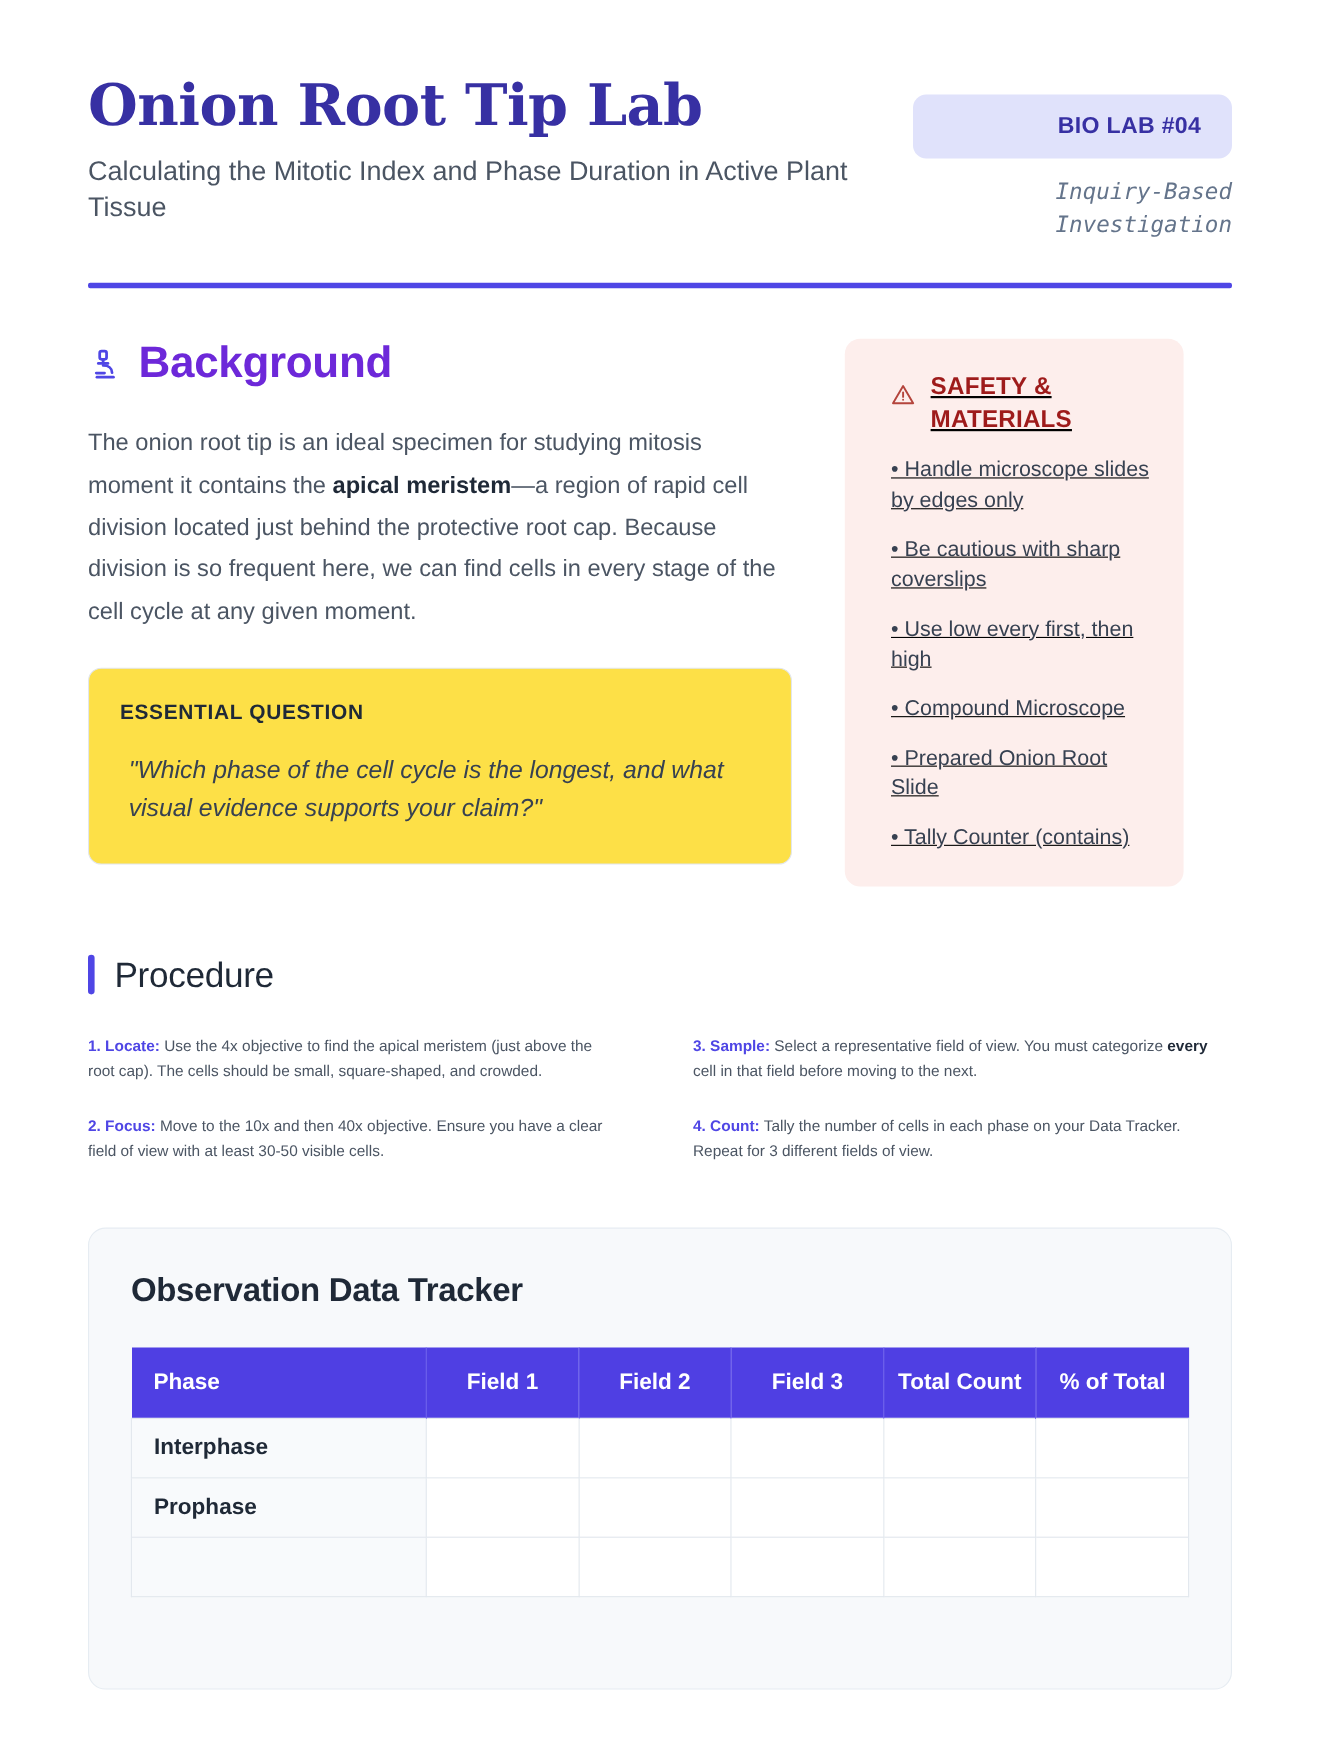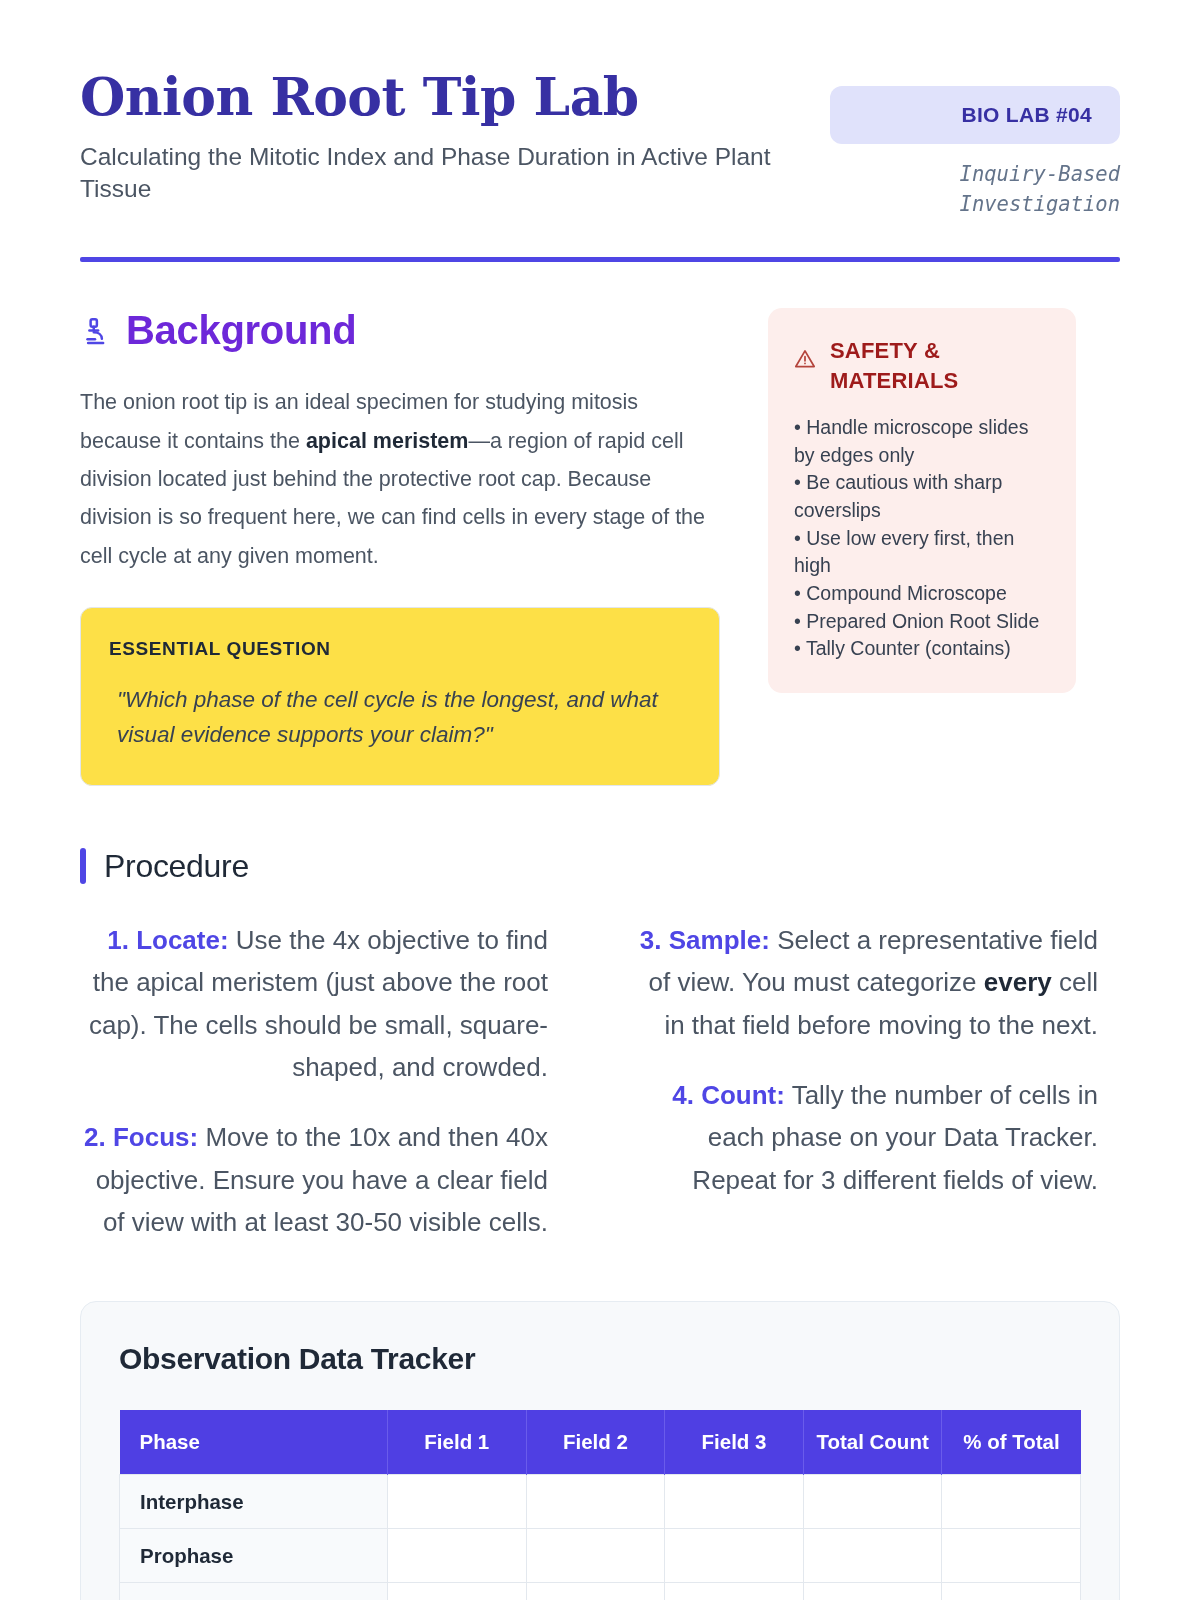--- a/index.html
+++ b/index.html
@@ -123,40 +123,42 @@
     line-height: 1.58;
     font-style: italic;
     color: #374151;
     padding-left: 8px;
   }
 
   
   .safety-card {
     background: #fdeeec;
     border-radius: 14px;
-    padding: 28px 26px 30px 26px;
+    padding: 28px 26px 30px 42px;
+    text-decoration: underline;
   }
   .safety-head {
     display: flex;
     align-items: flex-start;
     gap: 14px;
   }
   .safety-title {
     font-size: 22px;
     font-weight: 700;
     color: #9e1b1b;
     line-height: 1.35;
     letter-spacing: 0.2px;
   }
   .icon-warn { width: 22px; height: 22px; margin-top: 12px; flex: 0 0 auto; }
   .safety-list { margin-top: 18px; }
   .safety-item {
     font-size: 19.5px;
     line-height: 1.42;
     color: #374151;
+    margin-top: 17px;
   }
   .safety-item:first-child { margin-top: 0; }
 
   
   .proc-section { margin-top: 62px; }
   .proc-head {
     display: flex;
     align-items: center;
     gap: 18px;
   }
@@ -172,25 +174,24 @@
     color: #1f2937;
     letter-spacing: -0.3px;
   }
   .proc-grid {
     margin-top: 34px;
     display: flex;
     gap: 82px;
   }
   .proc-col { width: 468px; }
   .proc-step {
-    font-size: 26px;
+    font-size: 14px;
     line-height: 1.63;
     color: #4b5563;
     margin-bottom: 28px;
-    text-align: right;
   }
   .proc-step:last-child { margin-bottom: 0; }
   .proc-step .step-key { color: #4f46e5; font-weight: 700; }
   .proc-step b { color: #1f2937; font-weight: 700; }
 
   
   .tracker-card {
     margin-top: 58px;
     background: #f7f9fb;
     border: 1.5px solid #e6ecf2;
@@ -266,21 +267,21 @@
             <line x1="11" y1="8.5" x2="11" y2="11"></line>
             <path d="M7.5 11.5h7"></path>
             <path d="M11 13c4 0 6.5 2.2 6.5 5.2"></path>
             <path d="M6.5 21.5h12"></path>
             <path d="M6 18.5h6"></path>
           </svg>
         </span>
         <h2>Background</h2>
       </div>
 
-      <p class="body-text"><span>The onion root tip is an ideal specimen for studying mitosis because it contains the </span><b>apical meristem</b><span>—a region of rapid cell division located just behind the protective root cap. Because division is so frequent here, we can find cells in every stage of the cell cycle at any given moment.</span></p>
+      <p class="body-text"><span>The onion root tip is an ideal specimen for studying mitosis moment it contains the </span><b>apical meristem</b><span>—a region of rapid cell division located just behind the protective root cap. Because division is so frequent here, we can find cells in every stage of the cell cycle at any given moment.</span></p>
 
       <div class="eq-box">
         <div class="eq-label">ESSENTIAL QUESTION</div>
         <div class="eq-quote">"Which phase of the cell cycle is the longest, and what visual evidence supports your claim?"</div>
       </div>
     </div>
 
     <div class="col-side">
       <div class="safety-card">
         <div class="safety-head">

